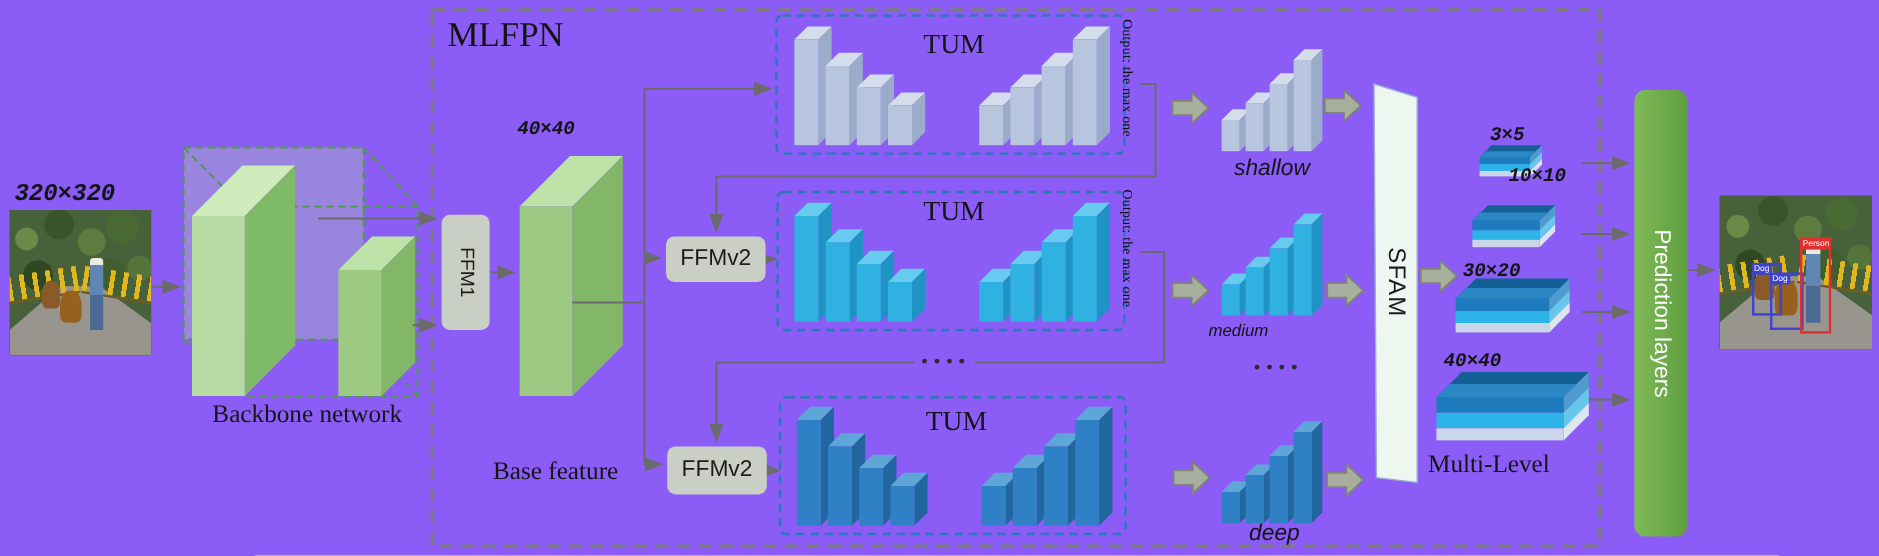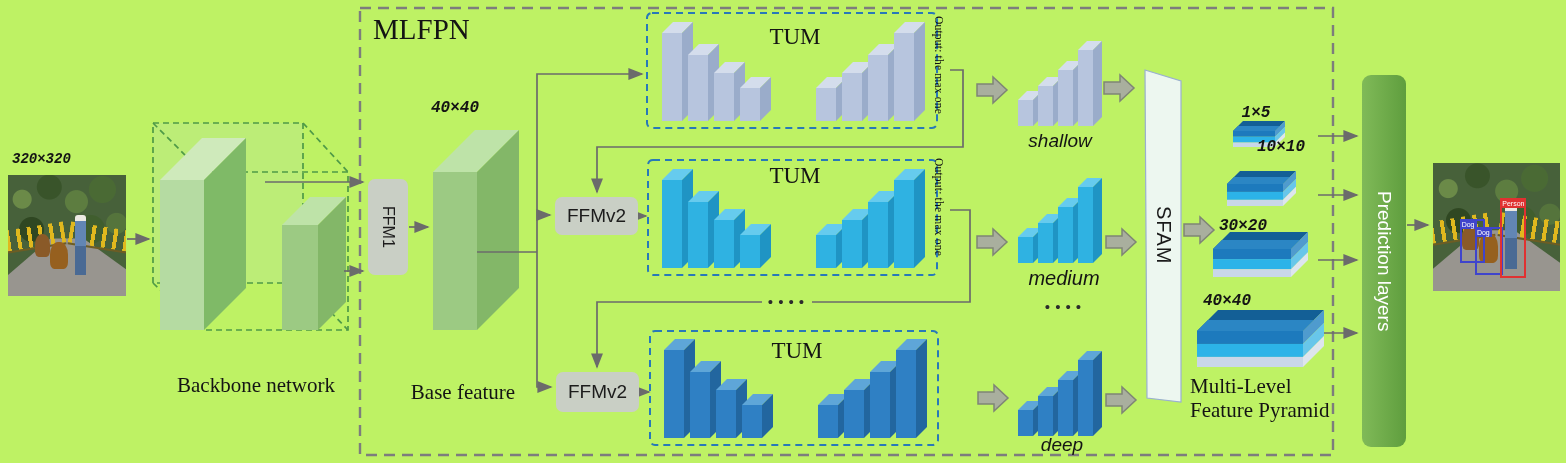--- a/index.html
+++ b/index.html
@@ -1,16 +1,16 @@
 <!DOCTYPE html>
 <html><head>
 <meta charset="utf-8">
 <style>
   html,body{margin:0;padding:0;}
-  #app{position:relative;width:1566px;height:463px;background:#bef264;overflow:hidden;
+  #app{position:relative;width:1566px;height:463px;background:#8b5cf6;overflow:hidden;
        font-family:"Liberation Serif",serif;}
   #diagram{position:absolute;left:0;top:0;}
   .t{position:absolute;white-space:nowrap;color:#141414;}
   .serif{font-family:"Liberation Serif",serif;}
   .sans{font-family:Liberation Sans, sans-serif;}
   .c{transform:translateX(-50%);}
   .it{font-style:italic;}
   .b{font-weight:bold;font-family:Liberation Mono, monospace;}
   .vert{writing-mode:vertical-rl;}
   .boxfill{position:absolute;display:flex;align-items:center;justify-content:center;}
@@ -245,22 +245,22 @@
       <polygon points="1197,331 1208,320 1314,320 1303,331" fill="#2b86c4"></polygon>
       <polygon points="1303,331 1324,310 1324,322.96 1303,343.96" fill="#4f9bce"></polygon>
       <rect x="1197" y="331" width="106" height="12.959999999999999" fill="#1d7abd"></rect>
       <polygon points="1303,343.96 1324,322.96 1324,335.91999999999996 1303,356.91999999999996" fill="#68c6ea"></polygon>
       <rect x="1197" y="343.96" width="106" height="12.959999999999999" fill="#2cb3e8"></rect>
       <polygon points="1303,356.91999999999996 1324,335.91999999999996 1324,345.99999999999994 1303,366.99999999999994" fill="#dde5ee"></polygon>
       <rect x="1197" y="356.91999999999996" width="106" height="10.080000000000002" fill="#c9d7e8"></rect>
     </svg>
 
   <div class="t serif" style="left:373px;top:13px;font-size:29px;">MLFPN</div>
-  <div class="t serif it b" style="left:12px;top:151px;font-size:14px;">320×320</div>
-  <div class="t serif c" style="left:256px;top:333px;font-size:21px;margin-top:40px;">Backbone network</div>
+  <div class="t serif it b" style="left:12px;top:151px;font-size:20px;">320×320</div>
+  <div class="t serif c" style="left:256px;top:333px;font-size:21px;">Backbone network</div>
   <div class="t serif it b c" style="left:455px;top:99px;font-size:16px;">40×40</div>
   <div class="t serif c" style="left:463px;top:336px;font-size:21px;margin-top:44px;">Base feature</div>
 
   <div class="boxfill ffmbox" style="left:368px;top:179px;width:40px;height:96px;">
     <span class="vert" style="font-size:16px;">FFM1</span>
   </div>
   <div class="boxfill ffmbox" style="left:555px;top:197px;width:83px;height:38px;font-size:19px;">
     <span>FFMv2</span>
   </div>
   <div class="boxfill ffmbox" style="left:556px;top:372px;width:83px;height:40px;font-size:19px;">
@@ -268,36 +268,35 @@
   </div>
 
   <div class="t serif c" style="left:795px;top:24px;font-size:23px;">TUM</div>
   <div class="t serif c" style="left:795px;top:163px;font-size:23px;">TUM</div>
   <div class="t serif c" style="left:797px;top:338px;font-size:23px;">TUM</div>
 
   <div class="t serif vert note" style="left:933px;top:16px;height:114px;font-size:11.5px;">Output: the max one</div>
   <div class="t serif vert note" style="left:933px;top:158px;height:118px;font-size:11.5px;">Output: the max one</div>
 
   <div class="t sans it c" style="left:1060px;top:130px;font-size:19px;">shallow</div>
-  <div class="t sans it c" style="left:1064px;top:267px;font-size:20px;">medium</div>
+  <div class="t sans it c" style="left:1032px;top:267px;font-size:14px;">medium</div>
   <div class="t sans it c" style="left:1062px;top:434px;font-size:19px;">deep</div>
 
   <div class="t serif c dots" style="left:787px;top:288px;font-size:25px;">····</div>
   <div class="t serif c dots" style="left:1064px;top:293px;font-size:25px;">····</div>
 
   <div class="boxfill" style="left:1144px;top:72px;width:38px;height:326px;">
     <span class="vert sans sfamtxt" style="font-size:20px;">SFAM</span>
   </div>
 
-  <div class="t serif it b c" style="left:1256px;top:104px;font-size:16px;">1×5</div>
+  <div class="t serif it b c" style="left:1256px;top:104px;font-size:16px;">3×5</div>
   <div class="t serif it b c" style="left:1249px;top:138px;font-size:16px;margin-left:32px;">10×10</div>
   <div class="t serif it b c" style="left:1243px;top:217px;font-size:16px;">30×20</div>
   <div class="t serif it b c" style="left:1227px;top:292px;font-size:16px;">40×40</div>
   <div class="t serif" style="left:1190px;top:374px;font-size:21px;text-align:center;">Multi-Level</div>
-  <div class="t serif" style="left:1190px;top:398px;font-size:21px;">Feature Pyramid</div>
 
   <div class="boxfill pred" style="left:1362px;top:75px;width:44px;height:372px;">
     <span class="vert" style="font-size:19px;">Prediction layers</span>
   </div>
 
   <div class="photo" style="left:8px;top:175px;width:118px;height:121px;">
     <div class="trees"></div>
     <div class="road"></div>
     <div class="railL"></div>
     <div class="railR"></div>

